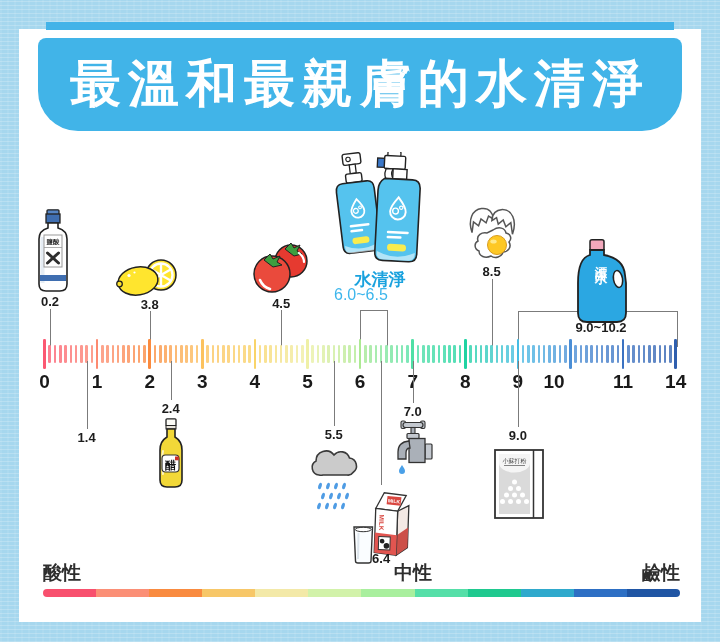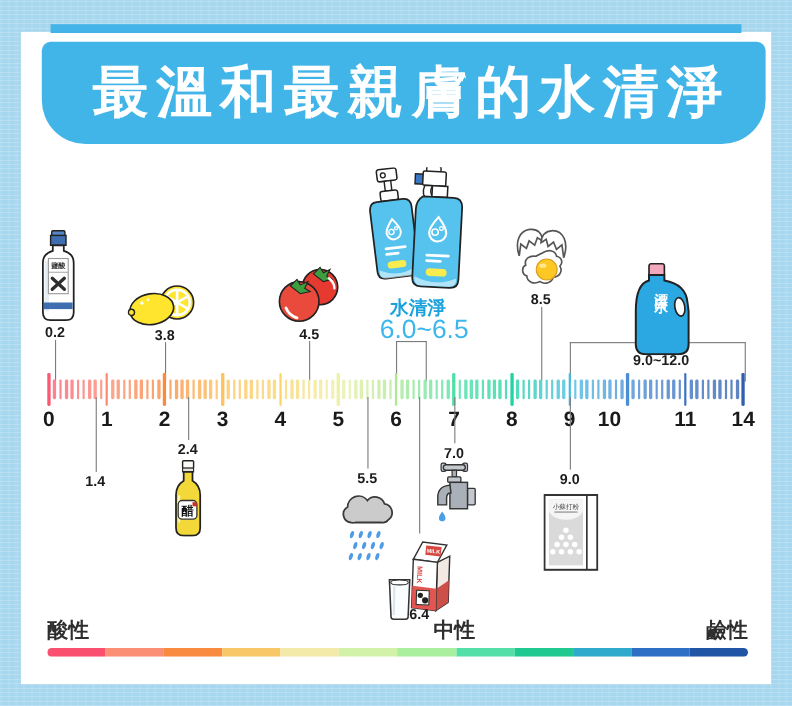--- a/index.html
+++ b/index.html
@@ -5,29 +5,29 @@
   html,body{margin:0;padding:0;}
   .canvas{position:relative;width:720px;height:642px;overflow:hidden;
     font-family:"Liberation Sans","DejaVu Sans",sans-serif;
     background-color:#a6d7ee;
     background-image:repeating-linear-gradient(0deg, rgba(255,255,255,.20) 0 1px, rgba(0,0,0,0) 1px 4px),
                      repeating-linear-gradient(90deg, rgba(255,255,255,.07) 0 2px, rgba(0,0,0,0) 2px 7px);}
   .abs{position:absolute;}
   .card{left:19px;top:29px;width:682px;height:593px;background:#ffffff;}
   .strip{left:46px;top:22px;width:628px;height:8px;background:#43b3e8;}
   .banner{left:38px;top:38px;width:644px;height:93px;background:#41b4e8;border-radius:8px 8px 40px 40px;
-    display:flex;align-items:center;justify-content:center;padding-left:14px;}
+    display:flex;align-items:center;justify-content:center;}
   .banner-title{color:#ffffff;font-size:51px;font-weight:bold;letter-spacing:7px;white-space:nowrap;}
   .vline{width:0;border-left:1.6px solid #7b7b7b;}
   .bracket{border:1.6px solid #7b7b7b;border-bottom:none;}
   .val{font-size:13px;font-weight:bold;color:#1c1c1c;text-align:center;width:44px;}
   .num{position:absolute;top:371px;width:30px;text-align:center;font-size:19px;font-weight:bold;color:#1a1a1a;}
   .tick{position:absolute;border-radius:1.3px;width:2.6px;}
   .cleanser-name{left:340px;top:268px;width:80px;text-align:center;font-size:17px;font-weight:bold;color:#1aa2de;}
-  .cleanser-range{left:334px;top:286px;width:92px;text-align:right;font-size:24px;color:#3db6ec;}
+  .cleanser-range{left:334px;top:286px;width:92px;text-align:left;font-size:16px;color:#3db6ec;}
   .legend-label{top:560px;font-size:19px;font-weight:bold;color:#2e2e2e;}
   .ph-bar{left:43px;top:589px;width:637px;height:8px;border-radius:4px;overflow:hidden;display:flex;}
   .ph-bar div{flex:1;}
   .vert-label{writing-mode:vertical-rl;text-orientation:upright;color:#ffffff;font-weight:bold;font-size:12.5px;letter-spacing:3px;}
   svg text{font-family:"Liberation Sans","DejaVu Sans",sans-serif;}
 </style>
 </head>
 <body>
 
 <div class="canvas">
@@ -136,21 +136,21 @@
 
   <div class="abs bracket" style="left:517.9px;top:311px;width:157.8px;height:35px;"></div>
   <div class="abs" style="left:574px;top:239px;z-index:3;">
     <svg width="56" height="84" viewBox="0 0 56 84">
       <rect x="16" y="0.8" width="14" height="11" rx="2" fill="#f2a8bc" stroke="#222" stroke-width="1.5"></rect>
       <path d="M16 11 h14 v5 c11 2 20 8 21 20 l1 8 v30 q0 9 -9 9 H13 q-9 0 -9 -9 V44 c0 -16 4 -26 12 -28 z" fill="#2ba7e2" stroke="#222" stroke-width="1.8"></path>
       <ellipse cx="44" cy="40" rx="4.5" ry="8.5" fill="#fff" stroke="#222" stroke-width="1.5" transform="rotate(-10 44 40)"></ellipse>
     </svg>
   </div>
   <div class="abs vert-label" style="left:592px;top:256px;height:54px;z-index:4;">漂白水</div>
-  <div class="abs val" style="left:566px;top:320px;width:70px;z-index:4;">9.0~12.0</div>
+  <div class="abs val" style="left:566px;top:320px;width:70px;z-index:4;">9.0~10.2</div>
 
   <div class="abs" style="left:0;top:0;width:720px;height:642px;pointer-events:none;" id="scale-area">
       <div class="tick" style="left: 43.2px; top: 338.5px; height: 30px; background: rgb(251, 88, 114);"></div>
       <div class="tick" style="left: 48.46px; top: 344.5px; height: 18px; background: rgb(252, 129, 145);"></div>
       <div class="tick" style="left: 53.72px; top: 344.5px; height: 18px; background: rgb(252, 133, 145);"></div>
       <div class="tick" style="left: 58.98px; top: 344.5px; height: 18px; background: rgb(253, 136, 144);"></div>
       <div class="tick" style="left: 64.24px; top: 344.5px; height: 18px; background: rgb(253, 140, 144);"></div>
       <div class="tick" style="left: 69.5px; top: 344.5px; height: 18px; background: rgb(253, 144, 144);"></div>
       <div class="tick" style="left: 74.76px; top: 344.5px; height: 18px; background: rgb(253, 148, 144);"></div>
       <div class="tick" style="left: 80.02px; top: 344.5px; height: 18px; background: rgb(253, 152, 144);"></div>

